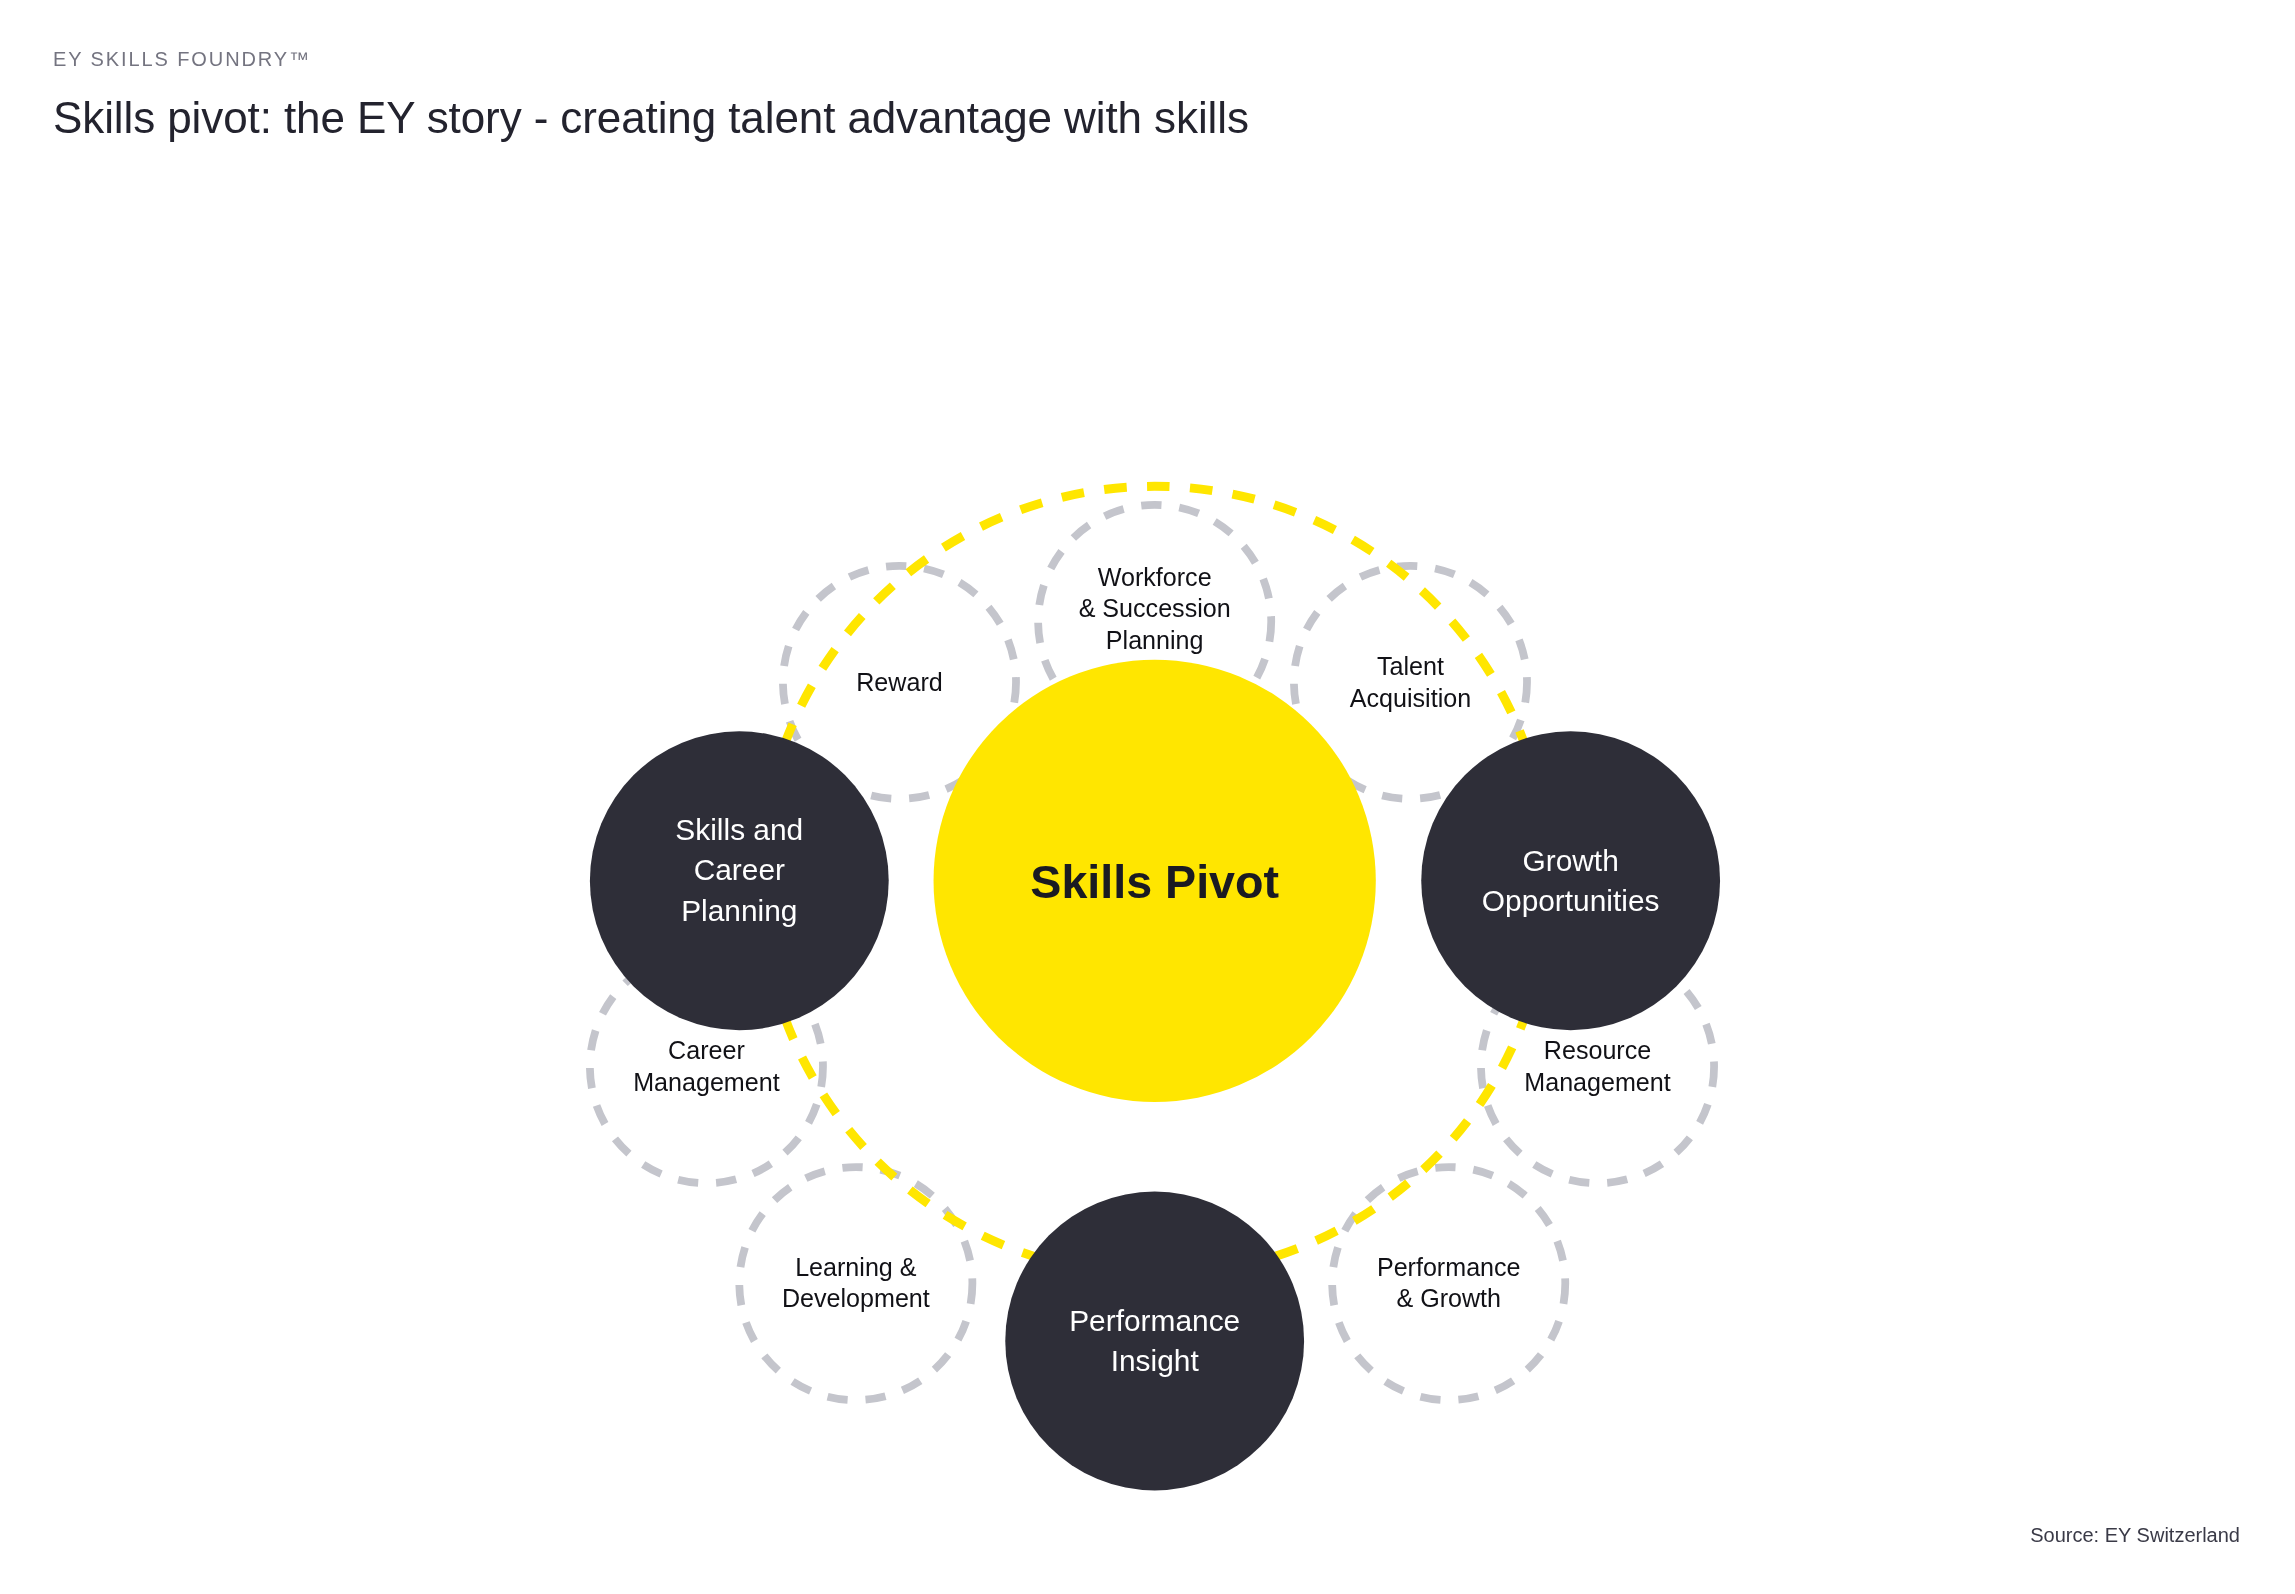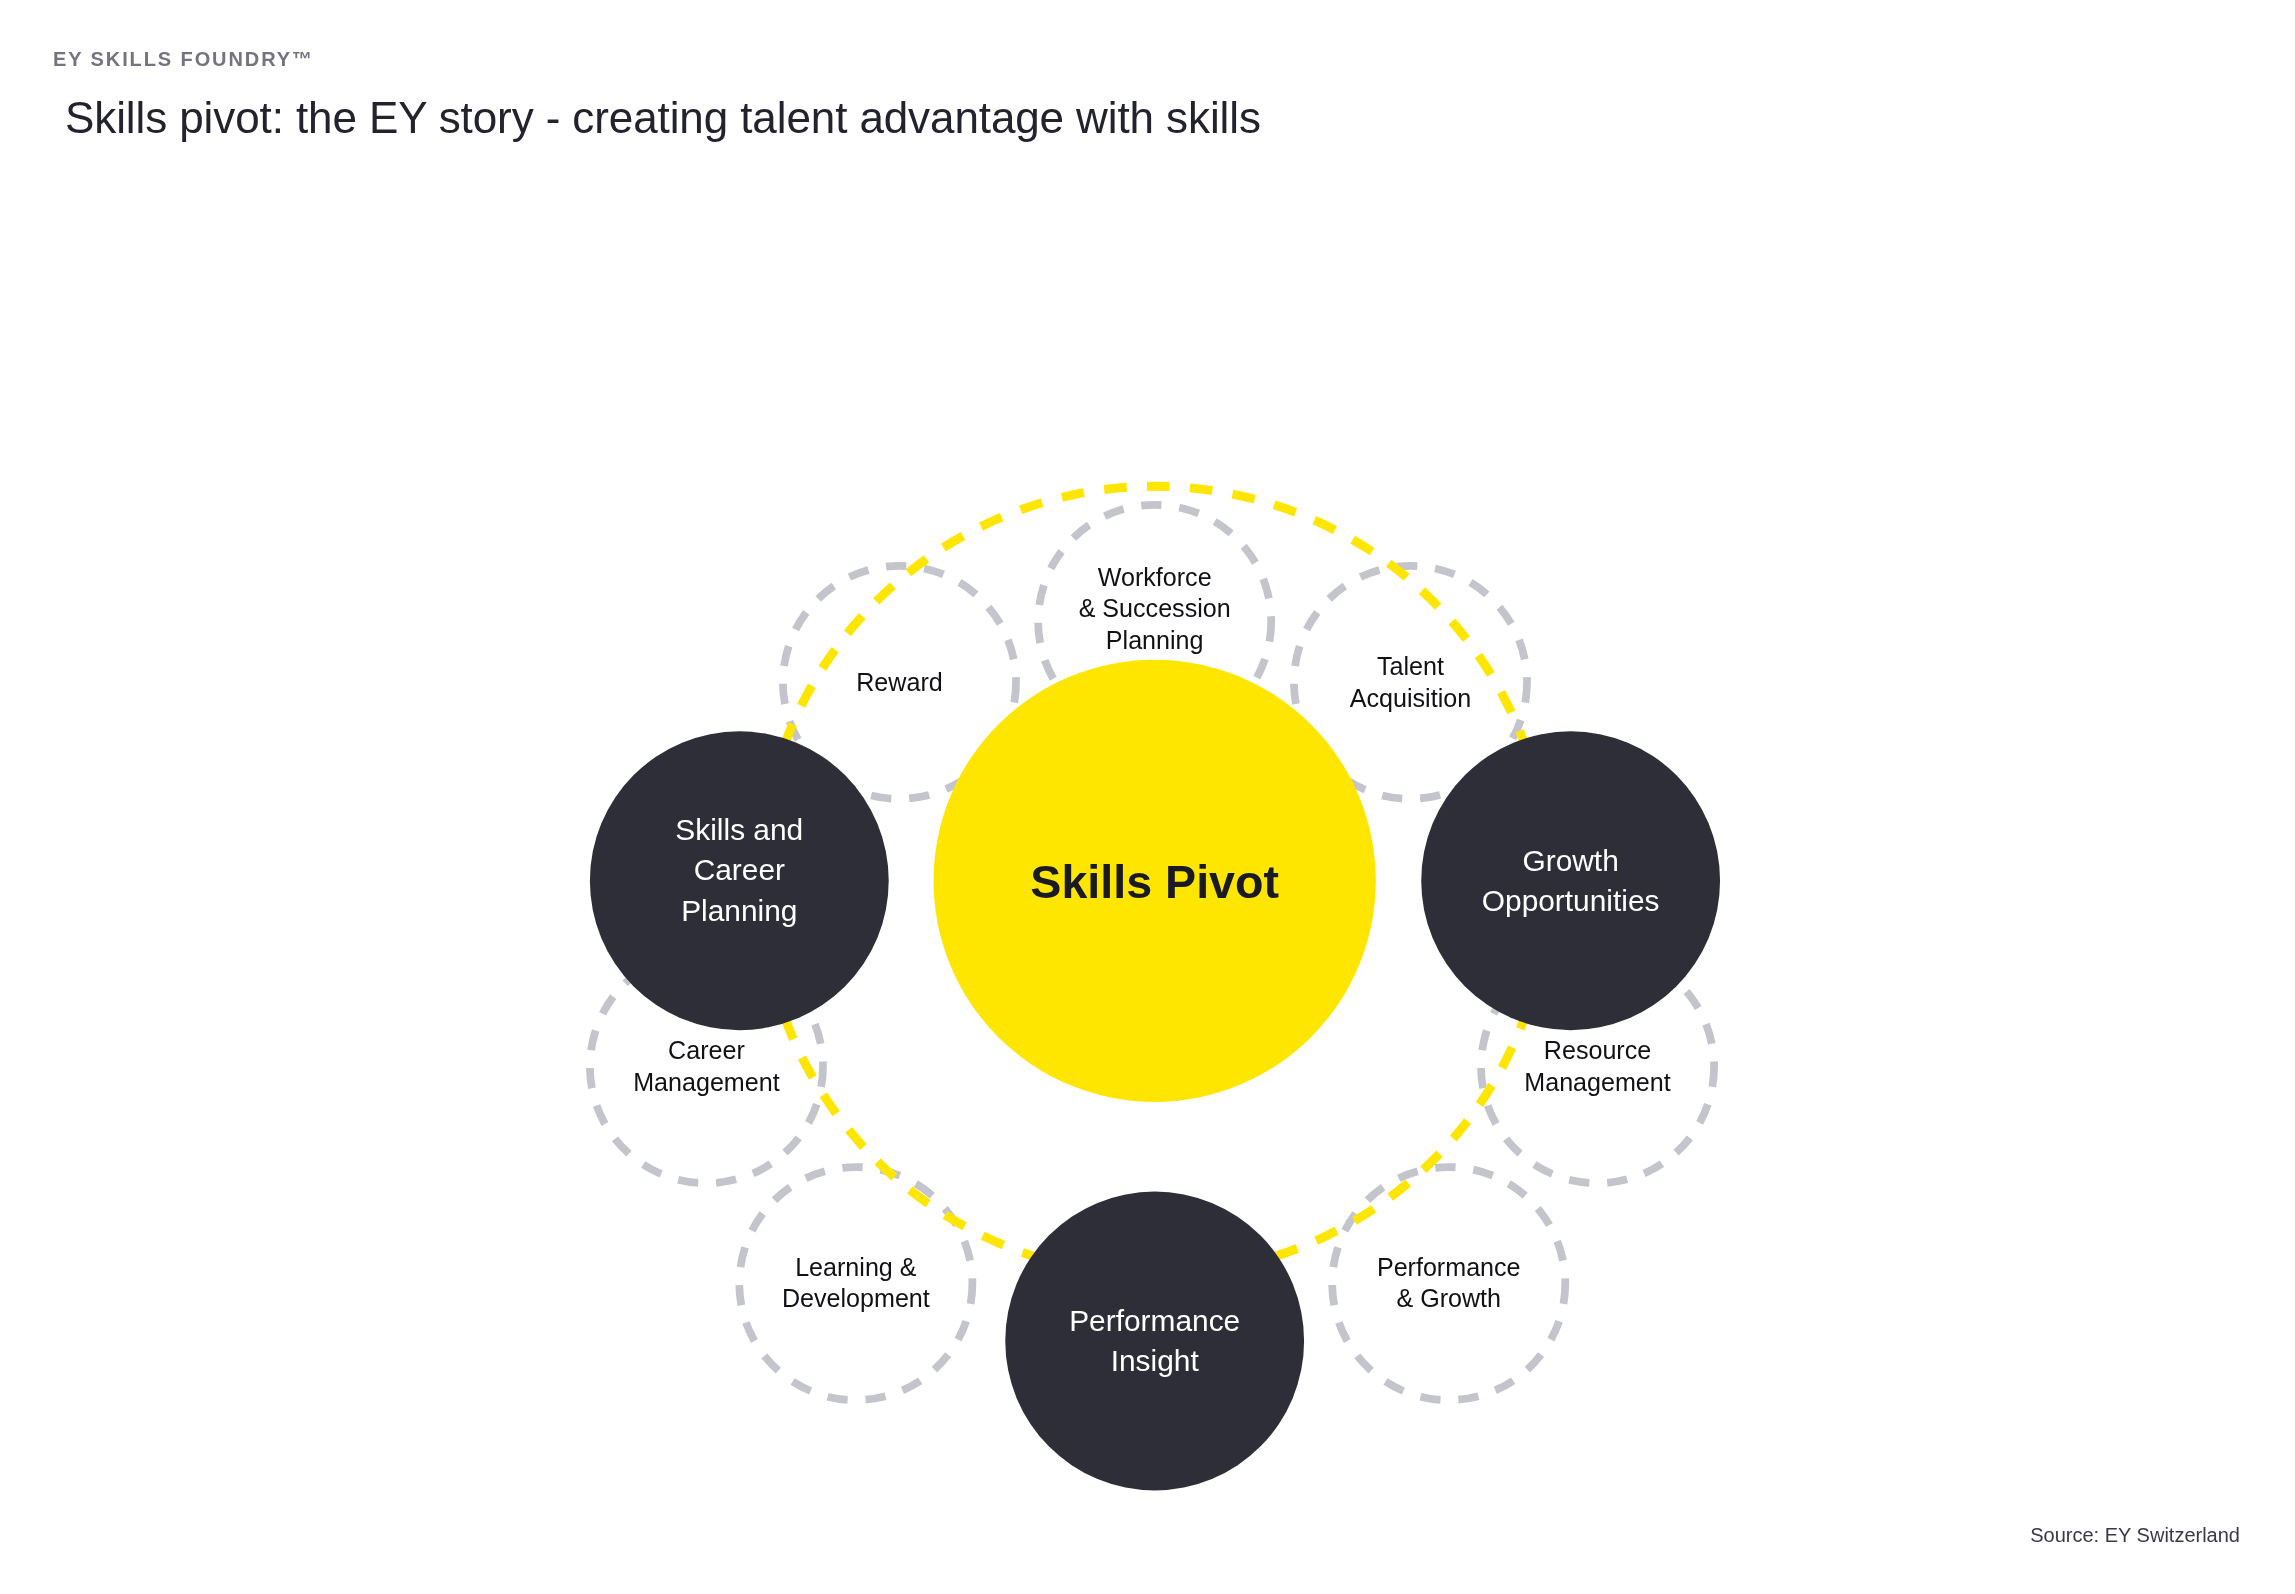--- a/index.html
+++ b/index.html
@@ -20,31 +20,31 @@
   .header {
     position: absolute;
     left: 53px;
     top: 48px;
     width: 1793px;
   }
   .eyebrow {
     font-size: 20px;
     letter-spacing: 1.9px;
     color: #747480;
-    font-weight: 700;
+    font-weight: 400;
     text-transform: uppercase;
     line-height: 1.1;
     margin: 0 0 23px 0;
   }
   .page-title {
     font-size: 44px;
     font-weight: 400;
     color: #23232E;
     line-height: 1.12;
-    margin: 12px;
+    margin: 0;
     letter-spacing: -0.1px;
   }
 
   
   .diagram {
     position: absolute;
     left: 0;
     top: 197px;
     width: 2295px;
     height: 1303px;

